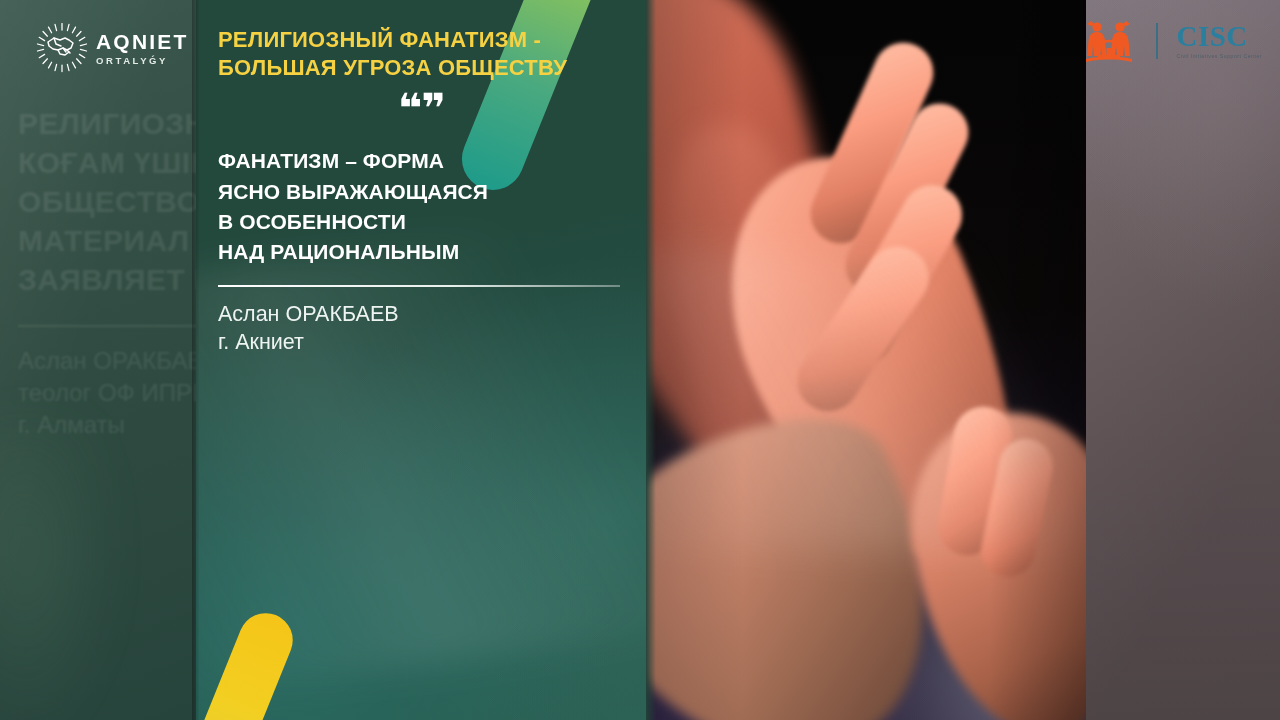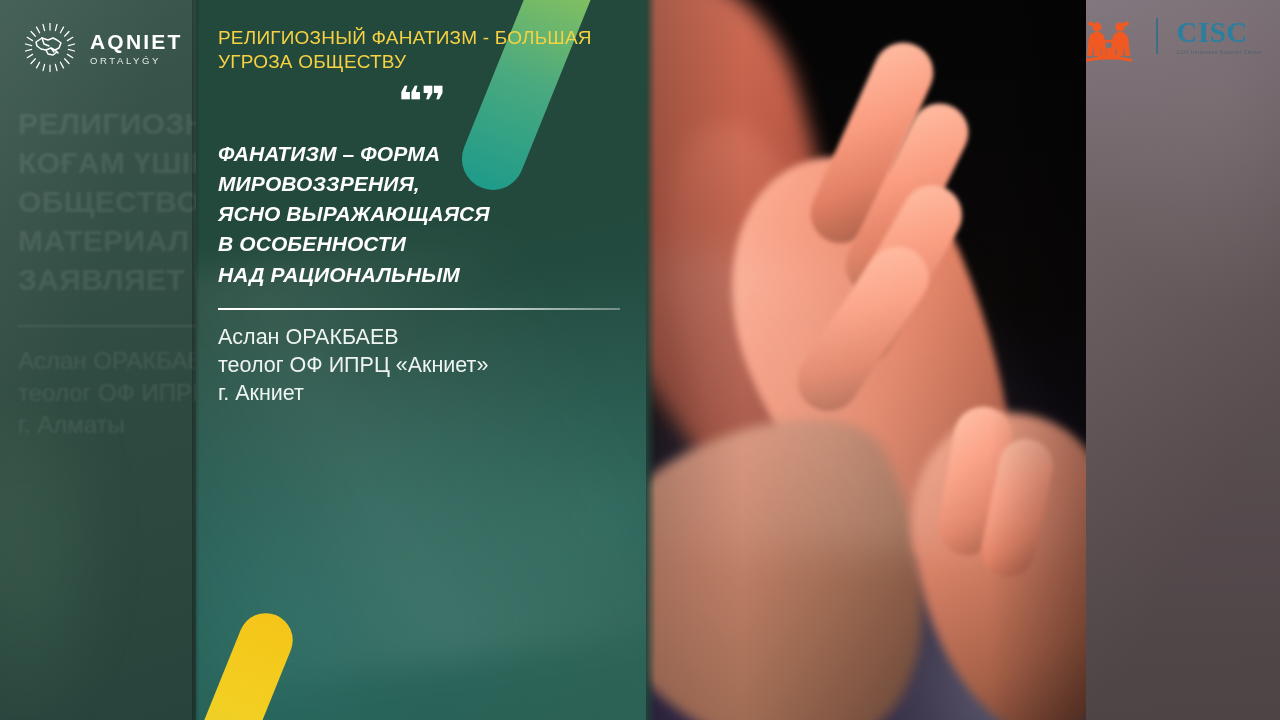--- a/index.html
+++ b/index.html
@@ -77,34 +77,34 @@
   .stripe-yellow{
     position:absolute; left:6px; top:606px; width:54px; height:250px;
     border-radius:30px; transform:rotate(22deg);
     background:linear-gradient(180deg, #f5c518 0%, #f2cf22 40%, #d9d04a 100%);
     z-index:3;
   }
 
   .card-content{ position:relative; z-index:5; padding:26px 22px 0 22px; }
 
   .headline{
-    color:#f6d243; font-weight:400; font-size:19px; line-height:1.28;
+    color:#f6d243; font-weight:700; font-size:22px; line-height:1.28;
     letter-spacing:.2px; text-transform:uppercase;
   }
 
   .quote-mark{
     margin:16px 0 8px 0; text-align:center;
     color:#ffffff; font-family:"DejaVu Sans", sans-serif;
     font-weight:700; font-size:40px; line-height:.5; letter-spacing:-1px;
   }
   .quote-mark span{ display:inline-block; transform:scaleX(1.05); }
 
   .quote-body{
     color:#ffffff; font-weight:700; font-size:21px; line-height:1.44;
-    letter-spacing:.1px; text-transform:uppercase; margin-top:28px;font-style:italic;
+    letter-spacing:.1px; text-transform:uppercase; margin-top:28px;
   }
   .quote-body .ln{ display:block; white-space:nowrap; }
 
   .divider{
     height:2px; width:402px; margin:18px 0 14px 0;
     background:linear-gradient(90deg, #ffffff 0%, #e8f0ec 58%, rgba(255,255,255,.35) 100%);
   }
 
   .attribution{
     color:#eef4f1; font-weight:400; font-size:21.5px; line-height:1.30;
@@ -190,35 +190,35 @@
       linear-gradient(178deg, #7b7078 0%, #6d6063 30%, #635659 62%, #584d4f 100%);
     z-index:4; overflow:hidden;
   }
   .right-panel:after{
     content:""; position:absolute; inset:0;
     background:linear-gradient(120deg, rgba(255,255,255,.05), rgba(0,0,0,.12) 70%);
   }
 
   
   .aqniet{
-    position:absolute; left:24px; top:22px; z-index:9;
-    display:flex; align-items:center; gap:14px;
+    position:absolute; left:36px; top:22px; z-index:9;
+    display:flex; align-items:center; gap:8px;
   }
   .aq-mark{ position:relative; width:52px; height:52px; flex:0 0 52px; }
   .aq-text{ line-height:1; }
   .aq-name{
     color:#ffffff; font-weight:700; font-size:21px; letter-spacing:2.2px;
   }
   .aq-sub{
-    color:#e3ece7; font-weight:400; font-size:9.5px; letter-spacing:2.6px; margin-top:4px;
+    color:#e3ece7; font-weight:700; font-size:9.5px; letter-spacing:2.6px; margin-top:4px;
   }
 
   .cisc{
     position:absolute; right:18px; top:18px; z-index:9;
-    display:flex; align-items:flex-start; gap:19px;
+    display:flex; align-items:center; gap:19px;
   }
   .cisc-mark{ width:56px; height:46px; flex:0 0 56px; }
   .cisc-bar{ width:2px; height:36px; background:#2f6f86; opacity:.85; }
   .cisc-text{ line-height:1; }
   .cisc-name{
     color:#2b7f9e; font-weight:700; font-size:29px; letter-spacing:.5px;
     font-family:"Liberation Serif", serif;
   }
   .cisc-sub{
     color:#4d5f6b; font-size:5.2px; letter-spacing:.5px; margin-top:3px; white-space:nowrap;
@@ -267,31 +267,29 @@
 
     <div class="card-content">
       <div class="headline">РЕЛИГИОЗНЫЙ ФАНАТИЗМ - БОЛЬШАЯ УГРОЗА ОБЩЕСТВУ</div>
 
       <div class="quote-mark">
         <span>❝❞</span>
       </div>
 
       <div class="quote-body">
         <span class="ln">ФАНАТИЗМ – ФОРМА</span>
-        <span class="ln">МИРОВОЗЗРЕНИЯ,</span>
         <span class="ln">ЯСНО ВЫРАЖАЮЩАЯСЯ</span>
         <span class="ln">В ОСОБЕННОСТИ</span>
         <span class="ln">НАД РАЦИОНАЛЬНЫМ</span>
       </div>
 
       <div class="divider"></div>
 
       <div class="attribution">
         <span class="ln">Аслан ОРАКБАЕВ</span>
-        <span class="ln">теолог ОФ ИПРЦ «Акниет»</span>
         <span class="ln">г. Акниет</span>
       </div>
     </div>
   </div>
 
   <div class="seam"></div>
 
   <div class="aqniet">
     <div class="aq-mark">
       <svg viewBox="0 0 52 52" width="52" height="52" aria-hidden="true">

